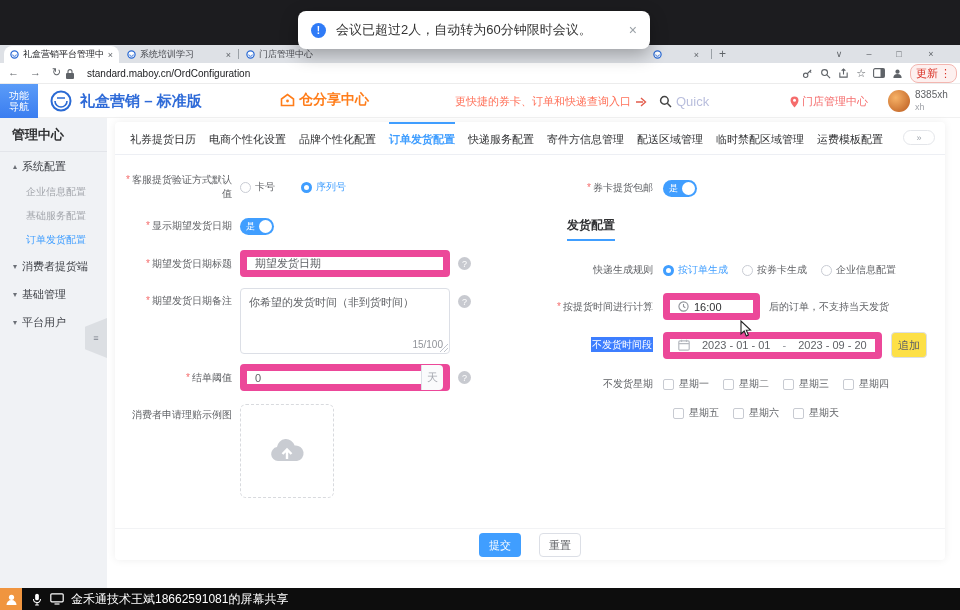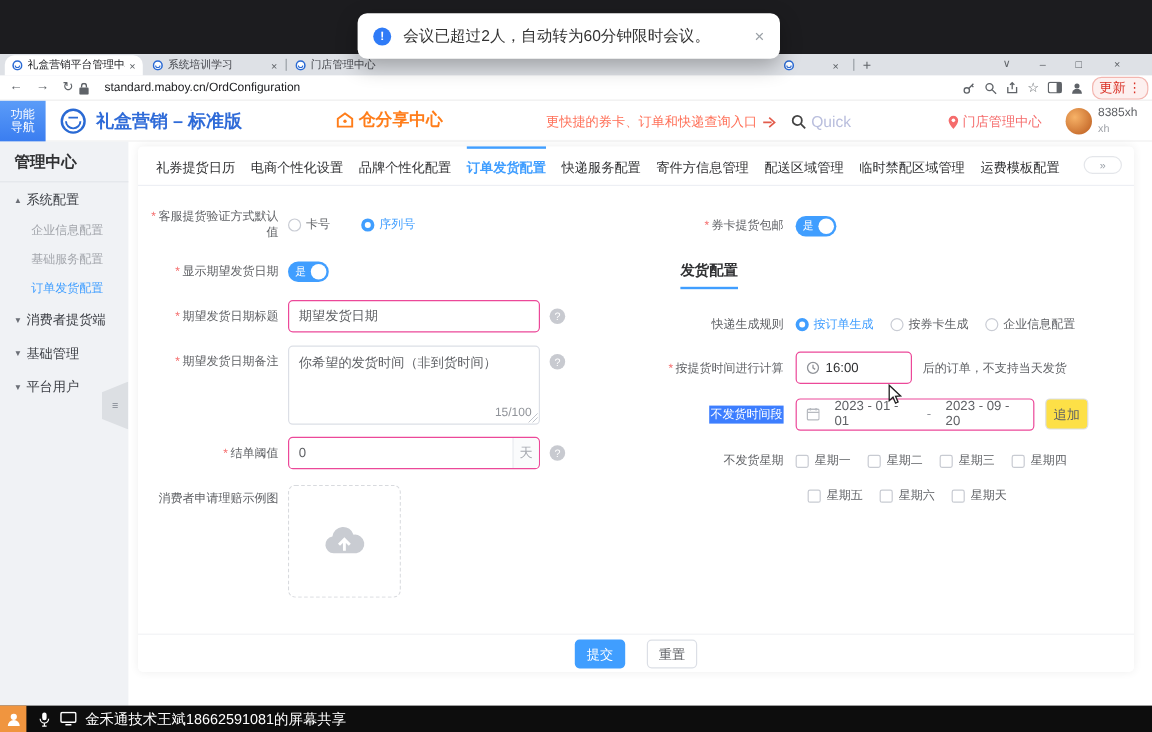--- a/index.html
+++ b/index.html
@@ -53,21 +53,21 @@
   .ctab{display:flex;align-items:center;font-size:11px;color:#303133;border-top:2px solid transparent;white-space:nowrap;}
   .ctab.active{color:#409eff;border-top-color:#409eff;font-weight:bold;}
   .morepill{position:absolute;right:10px;top:8px;width:32px;height:15px;border:1px solid #e4e6ea;border-radius:8px;
     display:flex;align-items:center;justify-content:center;font-size:9px;color:#9aa0a8;background:#fff;}
   
   .frow{position:absolute;left:8px;display:flex;align-items:center;font-size:10px;color:#606266;}
   .rrow{position:absolute;left:392px;display:flex;align-items:center;font-size:10px;color:#606266;}
   .lab{width:117px;padding-right:8px;flex:none;text-align:right;color:#606266;}
   .rlab{width:156px;padding-right:10px;flex:none;text-align:right;color:#606266;}
   .star{color:#f56c6c;margin-right:2px;}
-  .inp{height:27px;border:1px solid #ec4899;border-radius:4px;background:#fff;display:flex;align-items:center;
+  .inp{height:27px;border:7px solid #ec4899;border-radius:4px;background:#fff;display:flex;align-items:center;
     padding:0 8px;font-size:11px;color:#606266;}
   .inp input{border:none;outline:none;width:100%;font-size:11px;color:#606266;font-family:inherit;background:transparent;padding:0;}
   .unit{width:22px;height:25px;margin-right:-8px;margin-left:4px;border-left:1px solid #dcdfe6;background:#fafbfc;
     display:flex;align-items:center;justify-content:center;color:#a6a9b0;border-radius:0 4px 4px 0;flex:none;}
   .help{width:13px;height:13px;border-radius:50%;background:#c8cad0;color:#fff;font-size:9px;display:flex;
     align-items:center;justify-content:center;margin-left:8px;flex:none;}
   .radio{display:flex;align-items:center;gap:4px;color:#606266;}
   .radio .rd{width:11px;height:11px;border:1px solid #c9ccd4;border-radius:50%;background:#fff;flex:none;}
   .radio.on{color:#409eff;}
   .radio.on .rd{border:3.5px solid #409eff;}
@@ -364,21 +364,21 @@
           <circle cx="6" cy="6" r="5" fill="none" stroke="#909399" stroke-width="1.2"></circle>
             <path d="M6 3.2 V6 L8 7.4" stroke="#909399" stroke-width="1.2" fill="none"></path>
         </svg>
         <span style="color:#303133;">16:00</span>
       </span>
       <span style="margin-left:9px;">后的订单，不支持当天发货</span>
     </div>
 
     <div class="rrow" style="top:209px;height:28px;">
       <span class="rlab"><span class="hl">不发货时间段</span></span>
-      <span class="inp" style="width:199px;gap:0;">
+      <span class="inp" style="width:219px;gap:0;">
         <svg width="12" height="12" viewBox="0 0 12 12">
           <rect x="0.8" y="1.8" width="10.4" height="9.4" rx="1.2" fill="none" stroke="#b7bac0" stroke-width="1.2"></rect>
           <path d="M0.8 4.6 H11.2 M3.5 0.8 V3 M8.5 0.8 V3" stroke="#b7bac0" stroke-width="1.2"></path>
         </svg>
         <span style="margin-left:12px;color:#606266;">2023 - 01 - 01</span>
         <span style="margin:0 12px;color:#909399;">-</span>
         <span style="color:#606266;">2023 - 09 - 20</span>
       </span>
       <button class="smallbtn" style="margin-left:9px;">追加</button>
     </div>

